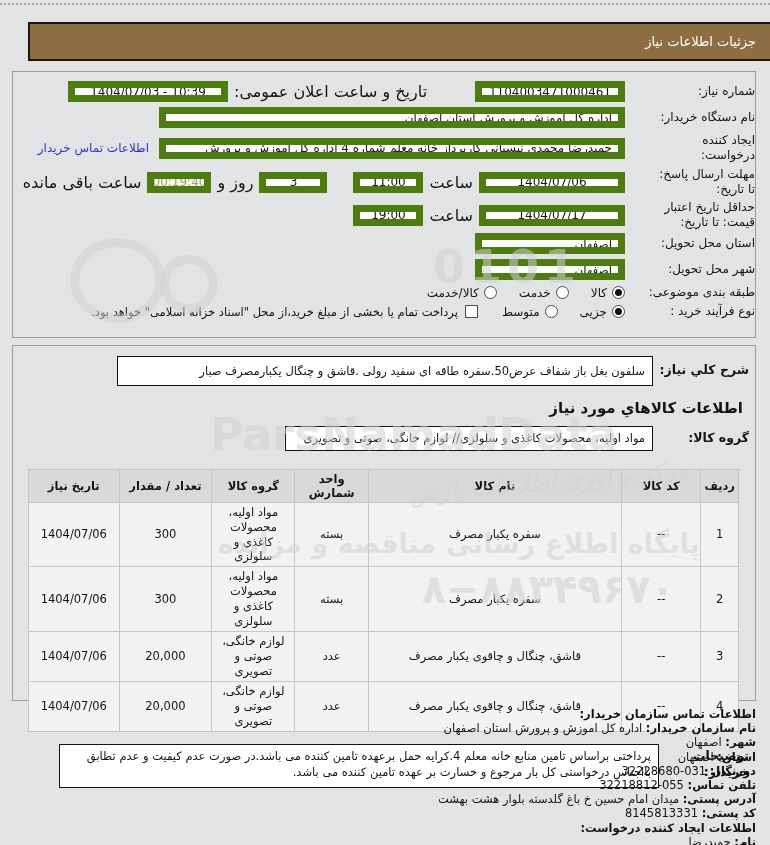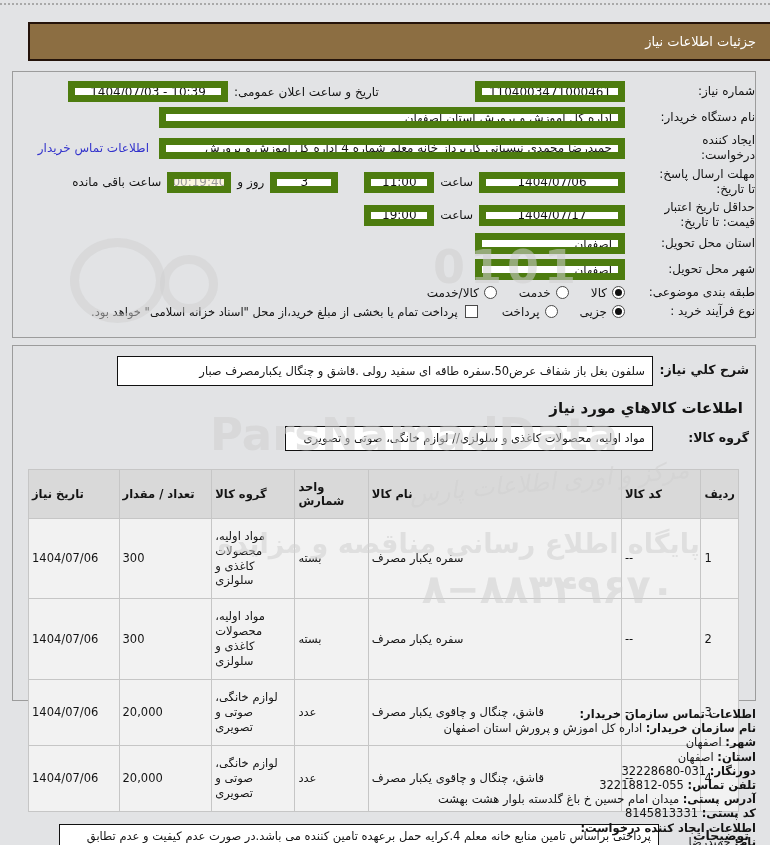--- a/index.html
+++ b/index.html
@@ -27,42 +27,42 @@
   .goods-panel { top:345px; height:356px; padding-top:8px; }
 
   .frow { display:flex; align-items:center; padding-left:8px; margin-bottom:5px; }
   .flabel { flex:none; width:130px; font-size:12px; text-align:right; padding-left:4px; white-space:pre-line; line-height:1.25; }
   .inp {
     background:#fff; border:7px solid #4d7c0f; height:21px; font-size:12px;
     display:flex; align-items:center; justify-content:center; flex:none; overflow:hidden; white-space:nowrap;
   }
   .inp.txt { justify-content:flex-start; padding:0 6px; }
   .countdown { background:#fbf6df; color:#9a9a9a; }
-  .smalltext { font-size:12px; margin:0 6px; white-space:nowrap; }
+  .smalltext { font-size:16px; margin:0 6px; white-space:nowrap; }
   .link { color:#3333cc; font-size:12px; margin-right:10px; cursor:pointer; white-space:nowrap; }
 
   .radio { width:13px; height:13px; border:1px solid #4a4a4a; border-radius:50%; background:#fff;
            display:inline-flex; align-items:center; justify-content:center; margin-left:5px; flex:none; }
   .radio.sel::after { content:''; width:7px; height:7px; border-radius:50%; background:#101010; }
   .opt { display:inline-flex; align-items:center; margin-left:22px; }
   .cbx { width:13px; height:13px; border:1px solid #4a4a4a; background:#fff; margin:0 2px 0 7px; flex:none; }
   .vbox { background:#fff; border:1px solid #111; font-size:11.5px; padding:3px 7px; line-height:1.45; }
 
   .desc-row { display:flex; align-items:flex-start; padding:0 6px 0 8px; margin-top:2px; }
   .desc-label { flex:none; width:96px; font-size:12.5px; font-weight:bold; text-align:right; padding-left:5px; padding-top:6px; }
   .desc-box { width:536px; min-height:30px; display:flex; align-items:center; }
 
   .goods-heading { font-size:15px; font-weight:bold; margin:13px 12px 0 0; }
 
   .group-row { display:flex; align-items:flex-start; padding:0 6px; margin-top:9px; }
   .group-label { flex:none; width:96px; font-size:12.5px; font-weight:bold; text-align:right; padding-left:5px; padding-top:4px; }
   .group-box { width:368px; min-height:24px; display:flex; align-items:center; }
 
   table.goods { border-collapse:collapse; width:711px; margin:18px 16px 0 0; background:#f2f2f2; }
-  table.goods th, table.goods td { border:1px solid #c6c6c6; text-align:left; font-size:11.5px; padding:10px 3px; }
+  table.goods th, table.goods td { border:1px solid #c6c6c6; text-align:center; font-size:11.5px; padding:2px 3px; }
   table.goods th { background:#d9d9d9; font-weight:bold; height:25px; }
   table.goods td { height:40px; line-height:1.3; }
   .c-row  { width:28px; }  .c-code { width:81px; }  .c-name { width:259px; }
   .c-unit { width:74px; }  .c-grp  { width:84px; }  .c-qty  { width:94px; }  .c-date { width:91px; }
 
   .notes-row { display:flex; align-items:flex-start; padding:0 6px; margin-top:12px; }
   .notes-label { flex:none; width:90px; font-size:12.5px; font-weight:bold; text-align:right; padding-left:5px; white-space:pre-line; line-height:1.3; padding-top:4px; }
   .notes-box { width:600px; min-height:44px; text-align:right; }
 
   .contact { position:absolute; left:12px; top:707px; width:744px; font-size:11.5px; line-height:14.2px; }
@@ -185,21 +185,21 @@
     </div>
 
     <div class="frow">
       <div class="flabel">نوع فرآیند خرید :</div>
       <span class="opt">
         <span class="radio sel"></span>
         <span>جزیی</span>
       </span>
       <span class="opt">
         <span class="radio"></span>
-        <span>پرداخت</span>
+        <span>متوسط</span>
       </span>
       <span class="cbx"></span>
       <span style="font-size:11.5px; white-space:nowrap;">پرداخت تمام یا بخشی از مبلغ خرید،از محل "اسناد خزانه اسلامی" خواهد بود.</span>
     </div>
   </div>
 
   <div class="goods-panel panel">
 
     <div class="desc-row">
       <div class="desc-label">شرح کلي نياز:</div>

